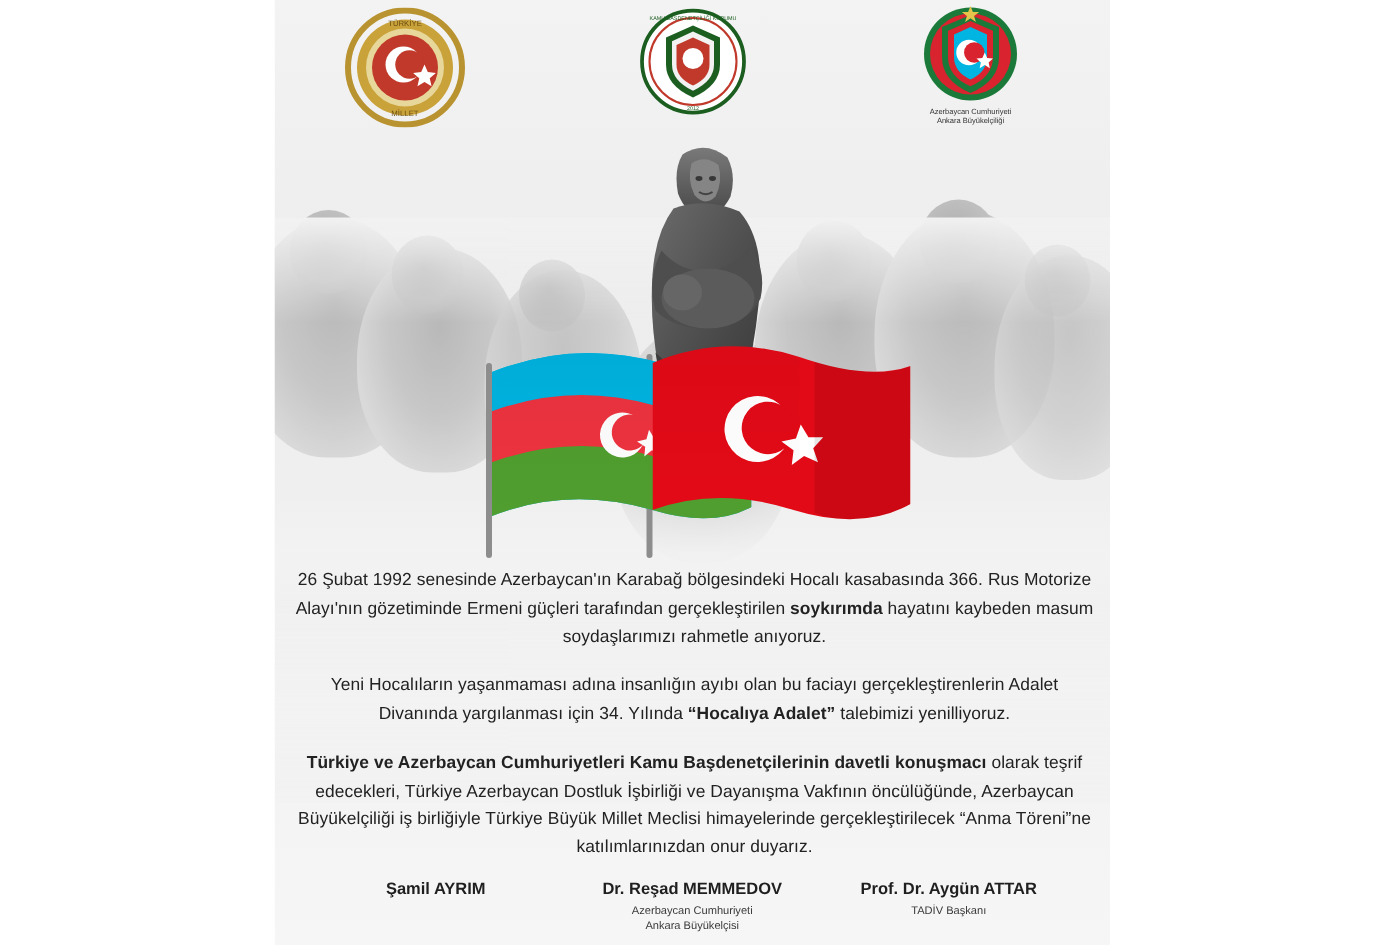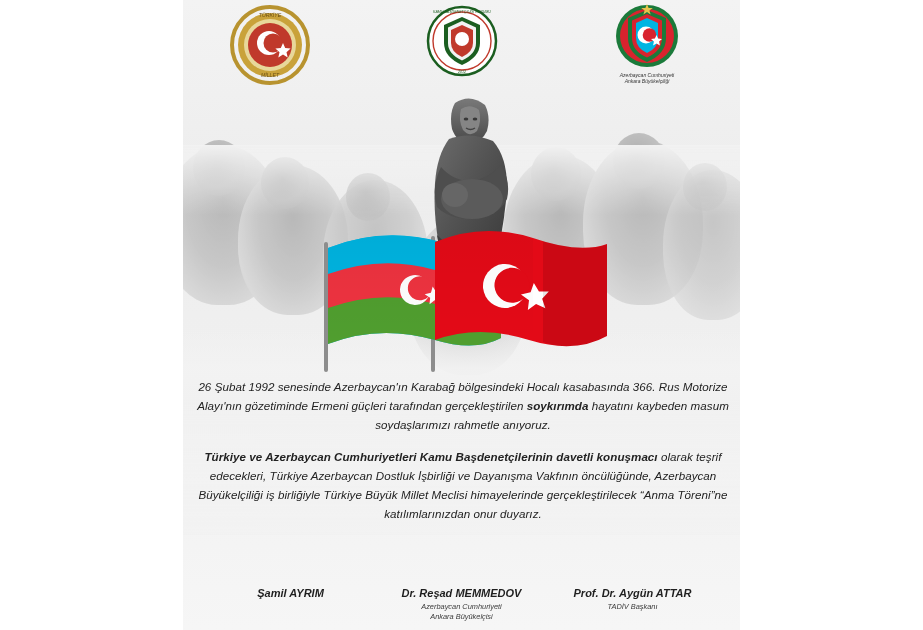--- a/index.html
+++ b/index.html
@@ -12,21 +12,20 @@
     height: 630px;
     font-family: "Liberation Sans", sans-serif;
     overflow: hidden;
   }
   #poster {
     position: relative;
     width: 923px;
     height: 630px;
     background: #ffffff;
     overflow: hidden;
-    font-style: italic;
   }
   
   .canvas {
     position: absolute;
     left: 183px;
     top: 0;
     width: 557px;
     height: 630px;
     background: linear-gradient(180deg, #f3f3f3 0%, #ededed 30%, #f0f0f0 60%, #f6f6f6 100%);
     overflow: hidden;
@@ -308,20 +307,23 @@
       <span style="white-space:pre-line;">Azerbaycan Cumhuriyeti
 Ankara Büyükelçiliği</span>
     </div>
   </div>
 
   <div class="text-block">
     <p class="para">
       <span>26 Şubat 1992 senesinde Azerbaycan'ın Karabağ bölgesindeki Hocalı kasabasında 366. Rus Motorize Alayı'nın gözetiminde Ermeni güçleri tarafından gerçekleştirilen </span><b>soykırımda</b><span> hayatını kaybeden masum soydaşlarımızı rahmetle anıyoruz.</span>
     </p>
     <p class="para">
+      <span>Yeni Hocalıların yaşanmaması adına insanlığın ayıbı olan bu faciayı gerçekleştirenlerin Adalet Divanında yargılanması için 34. Yılında </span><b>“Hocalıya Adalet”</b><span> talebimizi yenilliyoruz.</span>
+    </p>
+    <p class="para">
       <b>Türkiye ve Azerbaycan Cumhuriyetleri Kamu Başdenetçilerinin davetli konuşmacı</b><span> olarak teşrif edecekleri, Türkiye Azerbaycan Dostluk İşbirliği ve Dayanışma Vakfının öncülüğünde, Azerbaycan Büyükelçiliği iş birliğiyle Türkiye Büyük Millet Meclisi himayelerinde gerçekleştirilecek “Anma Töreni”ne katılımlarınızdan onur duyarız.</span>
     </p>
   </div>
 
   <div class="signatures">
     <div class="sig">
       <div class="sig-name">Şamil AYRIM</div>
     </div>
     <div class="sig">
       <div class="sig-name">Dr. Reşad MEMMEDOV</div>

